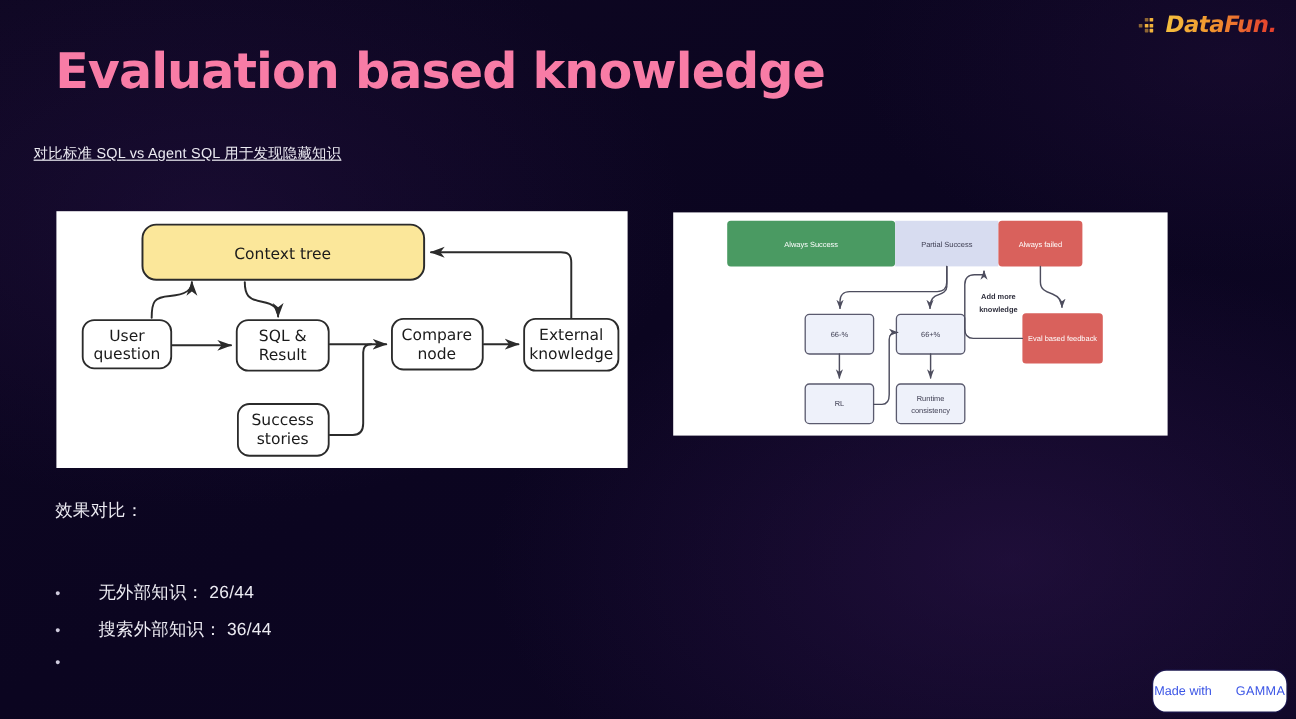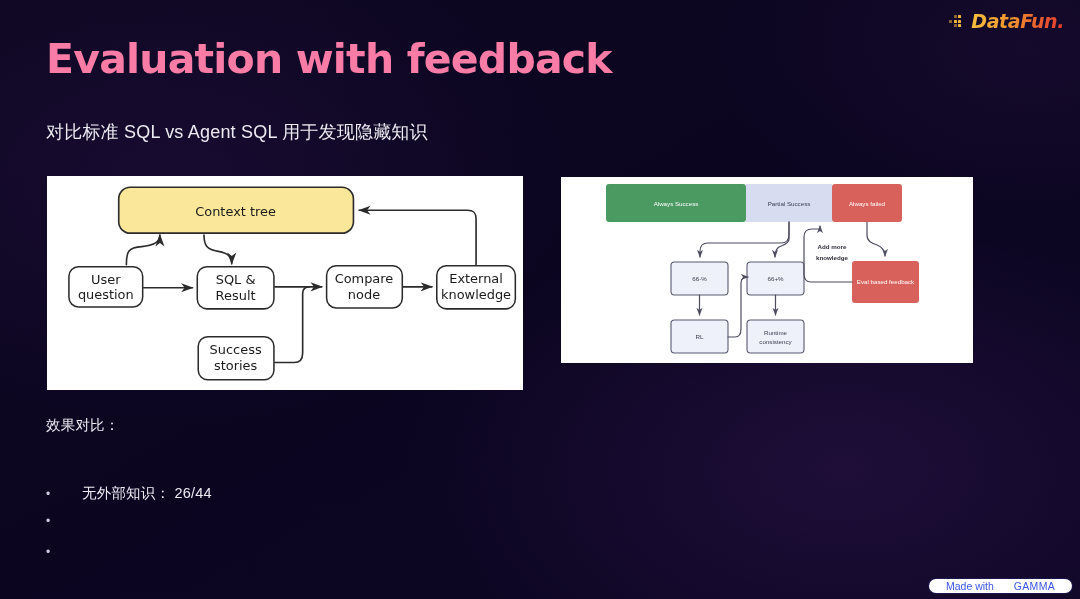--- a/index.html
+++ b/index.html
@@ -43,22 +43,22 @@
   
   .title {
     position: absolute; left: 46px; top: 38px;
     font-family: "DejaVu Sans", sans-serif;
     font-size: 41px; font-weight: bold;
     letter-spacing: -0.8px;
     color: #f87ca6;
     line-height: 1.05;
   }
   .subtitle {
-    position: absolute; left: 46px; top: 120px;
-    font-size: 18px; color: #ecebf2; letter-spacing: .2px;
+    position: absolute; left: 28px; top: 120px;
+    font-size: 12px; color: #ecebf2; letter-spacing: .2px; text-decoration: underline;
   }
 
   
   .panel-left {
     position: absolute; left: 47px; top: 176px;
     width: 476px; height: 214px;
     background: #ffffff;
     padding-left: 20px;
   }
   .panel-right {
@@ -83,21 +83,21 @@
     width: 36px; flex: 0 0 36px;
     color: #cfcbdd; font-size: 12px; line-height: 1;
   }
   .bullet-text { white-space: nowrap; }
 
   
   .gamma-badge {
     position: absolute; right: 8px; bottom: 6px;
     display: flex; align-items: center; justify-content: center;
     gap: 4px;
-    height: 14px; padding: 0 17px;
+    height: 34px; padding: 0 1px;
     background: #ffffff; border-radius: 11px;
     font-size: 10.5px; color: #3b55e6;
     box-shadow: 0 0 0 1px rgba(59,85,230,.18);
     white-space: nowrap;
   }
   .gamma-badge .gm-strong { font-weight: normal; letter-spacing: .3px; margin-left: 16px; }
 
   
   .hand { font-family: "DejaVu Sans", sans-serif; font-size: 13.5px; fill: #1b1b1b; }
   .boxy { font-family: "Liberation Sans", sans-serif; font-size: 6.2px; }
@@ -115,21 +115,21 @@
       <i class="d1"></i>
         <i></i>
         <i></i>
       <i class="d0"></i>
         <i class="d1"></i>
         <i></i>
     </span>
     <span class="logo-text">DataFun.</span>
   </div>
 
-  <div class="title">Evaluation with feedback</div>
+  <div class="title">Evaluation based knowledge</div>
   <div class="subtitle">对比标准 SQL vs Agent SQL 用于发现隐藏知识</div>
 
   <div class="panel-left">
     <svg viewBox="0 0 476 214" xmlns="http://www.w3.org/2000/svg">
       <defs>
         <marker id="ahL" markerWidth="9" markerHeight="9" refX="7" refY="3.2" orient="auto">
           <path d="M0,0.4 L7.6,3.2 L0,6 L2.2,3.2 Z" fill="#2b2b2b"></path>
         </marker>
       </defs>
 
@@ -233,20 +233,21 @@
 
   <div class="results-label">效果对比：</div>
 
   <div class="bullets">
     <div class="bullet-row">
       <span class="bullet-dot">•</span>
       <span class="bullet-text">无外部知识： 26/44</span>
     </div>
     <div class="bullet-row">
       <span class="bullet-dot">•</span>
+      <span class="bullet-text">搜索外部知识： 36/44</span>
     </div>
     <div class="bullet-row">
       <span class="bullet-dot">•</span>
     </div>
   </div>
 
   <div class="gamma-badge">
     <span>Made with</span>
     <span class="gm-strong">GAMMA</span>
   </div>

